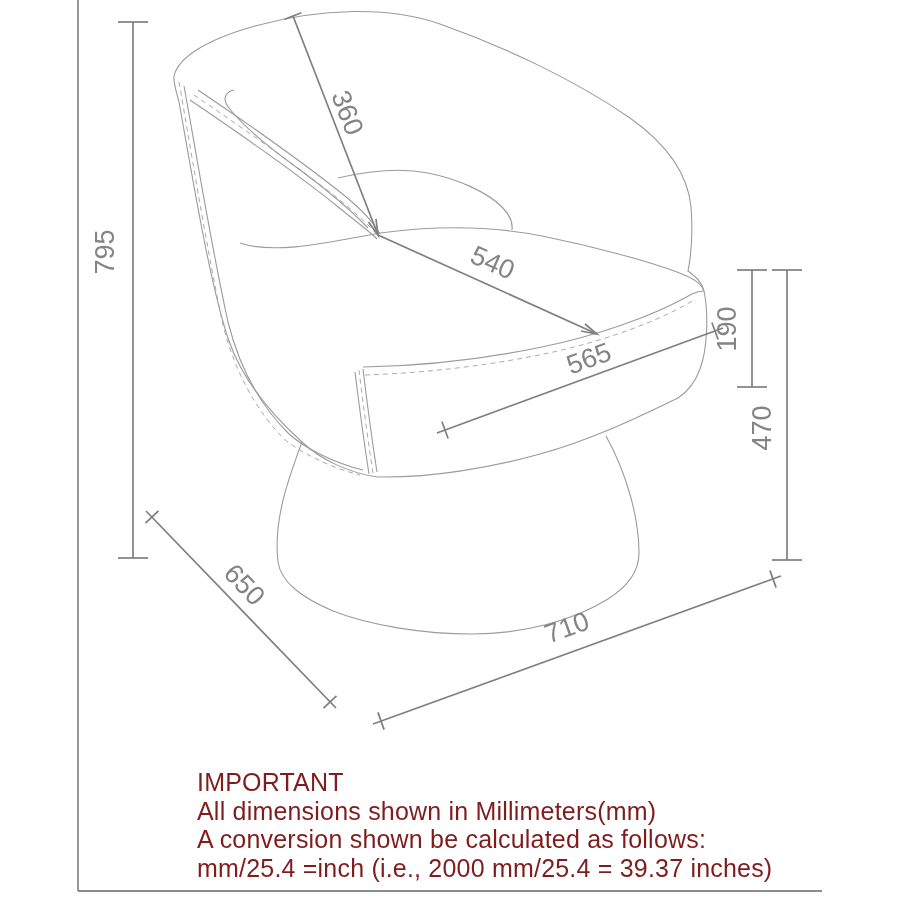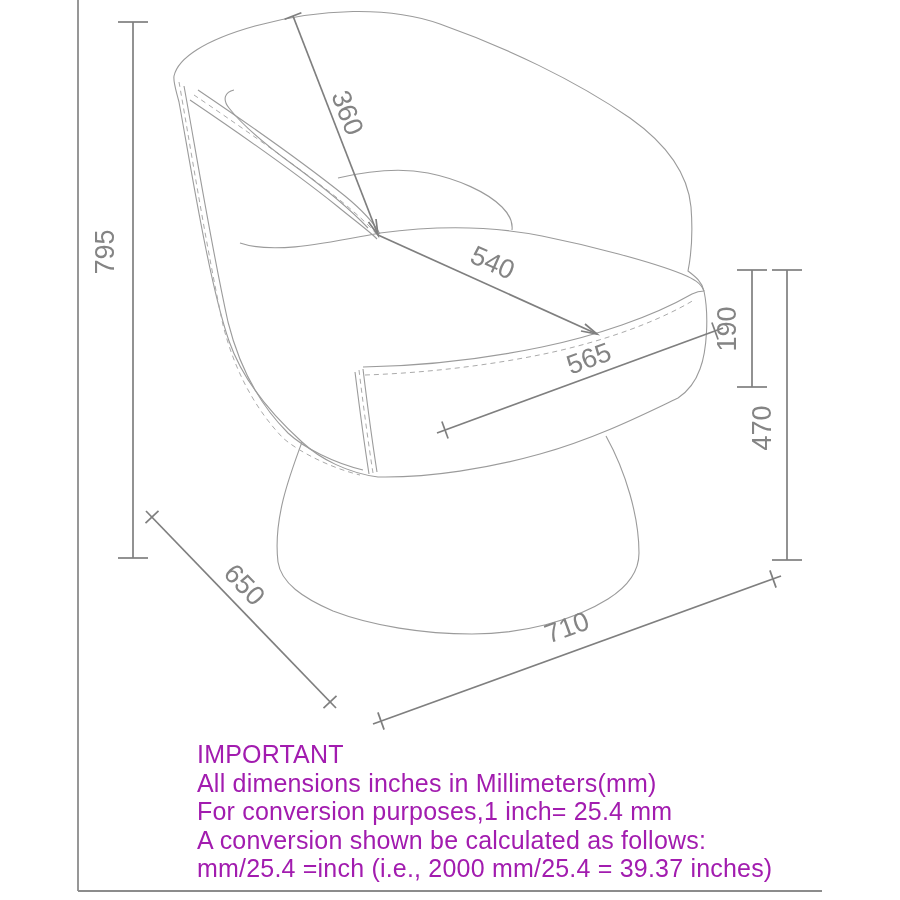--- a/index.html
+++ b/index.html
@@ -12,22 +12,22 @@
   }
   .canvas svg{position:absolute;left:0;top:0;}
   .dim-label{
     font-family:"Liberation Sans", sans-serif;
     font-size:27px;
     fill:#848484;
   }
   .notice{
     position:absolute;
     left:197px;
-    top:740px;
-    color:#a21caf;
+    top:768px;
+    color:#7f1d1d;
     font-size:25px;
     line-height:28.5px;
     white-space:nowrap;
     letter-spacing:0.2px;
   }
   .chair-line{stroke:#9b9b9b;stroke-width:1.1;fill:none;}
   .chair-dash{stroke:#ababab;stroke-width:1;fill:none;stroke-dasharray:5 4;}
   .dim{stroke:#7f7f7f;stroke-width:1.7;fill:none;}
   .frame{stroke:#8c8c8c;stroke-width:1.8;fill:none;}
 </style>
@@ -170,19 +170,18 @@
       <text class="dim-label" text-anchor="middle" transform="translate(592,367) rotate(-20)">565</text>
       <text class="dim-label" text-anchor="middle" transform="translate(736,329) rotate(-90)">190</text>
       <text class="dim-label" text-anchor="middle" transform="translate(771,428) rotate(-90)">470</text>
       <text class="dim-label" text-anchor="middle" transform="translate(238,591) rotate(46)">650</text>
       <text class="dim-label" text-anchor="middle" transform="translate(570,636) rotate(-20)">710</text>
     </g>
   </svg>
 
   <div class="notice">
     <div>IMPORTANT</div>
-    <div>All dimensions inches in Millimeters(mm)</div>
-    <div>For conversion purposes,1 inch= 25.4 mm</div>
+    <div>All dimensions shown in Millimeters(mm)</div>
     <div>A conversion shown be calculated as follows:</div>
     <div>mm/25.4 =inch (i.e., 2000 mm/25.4 = 39.37 inches)</div>
   </div>
 
 </div>
 
 </body></html>

